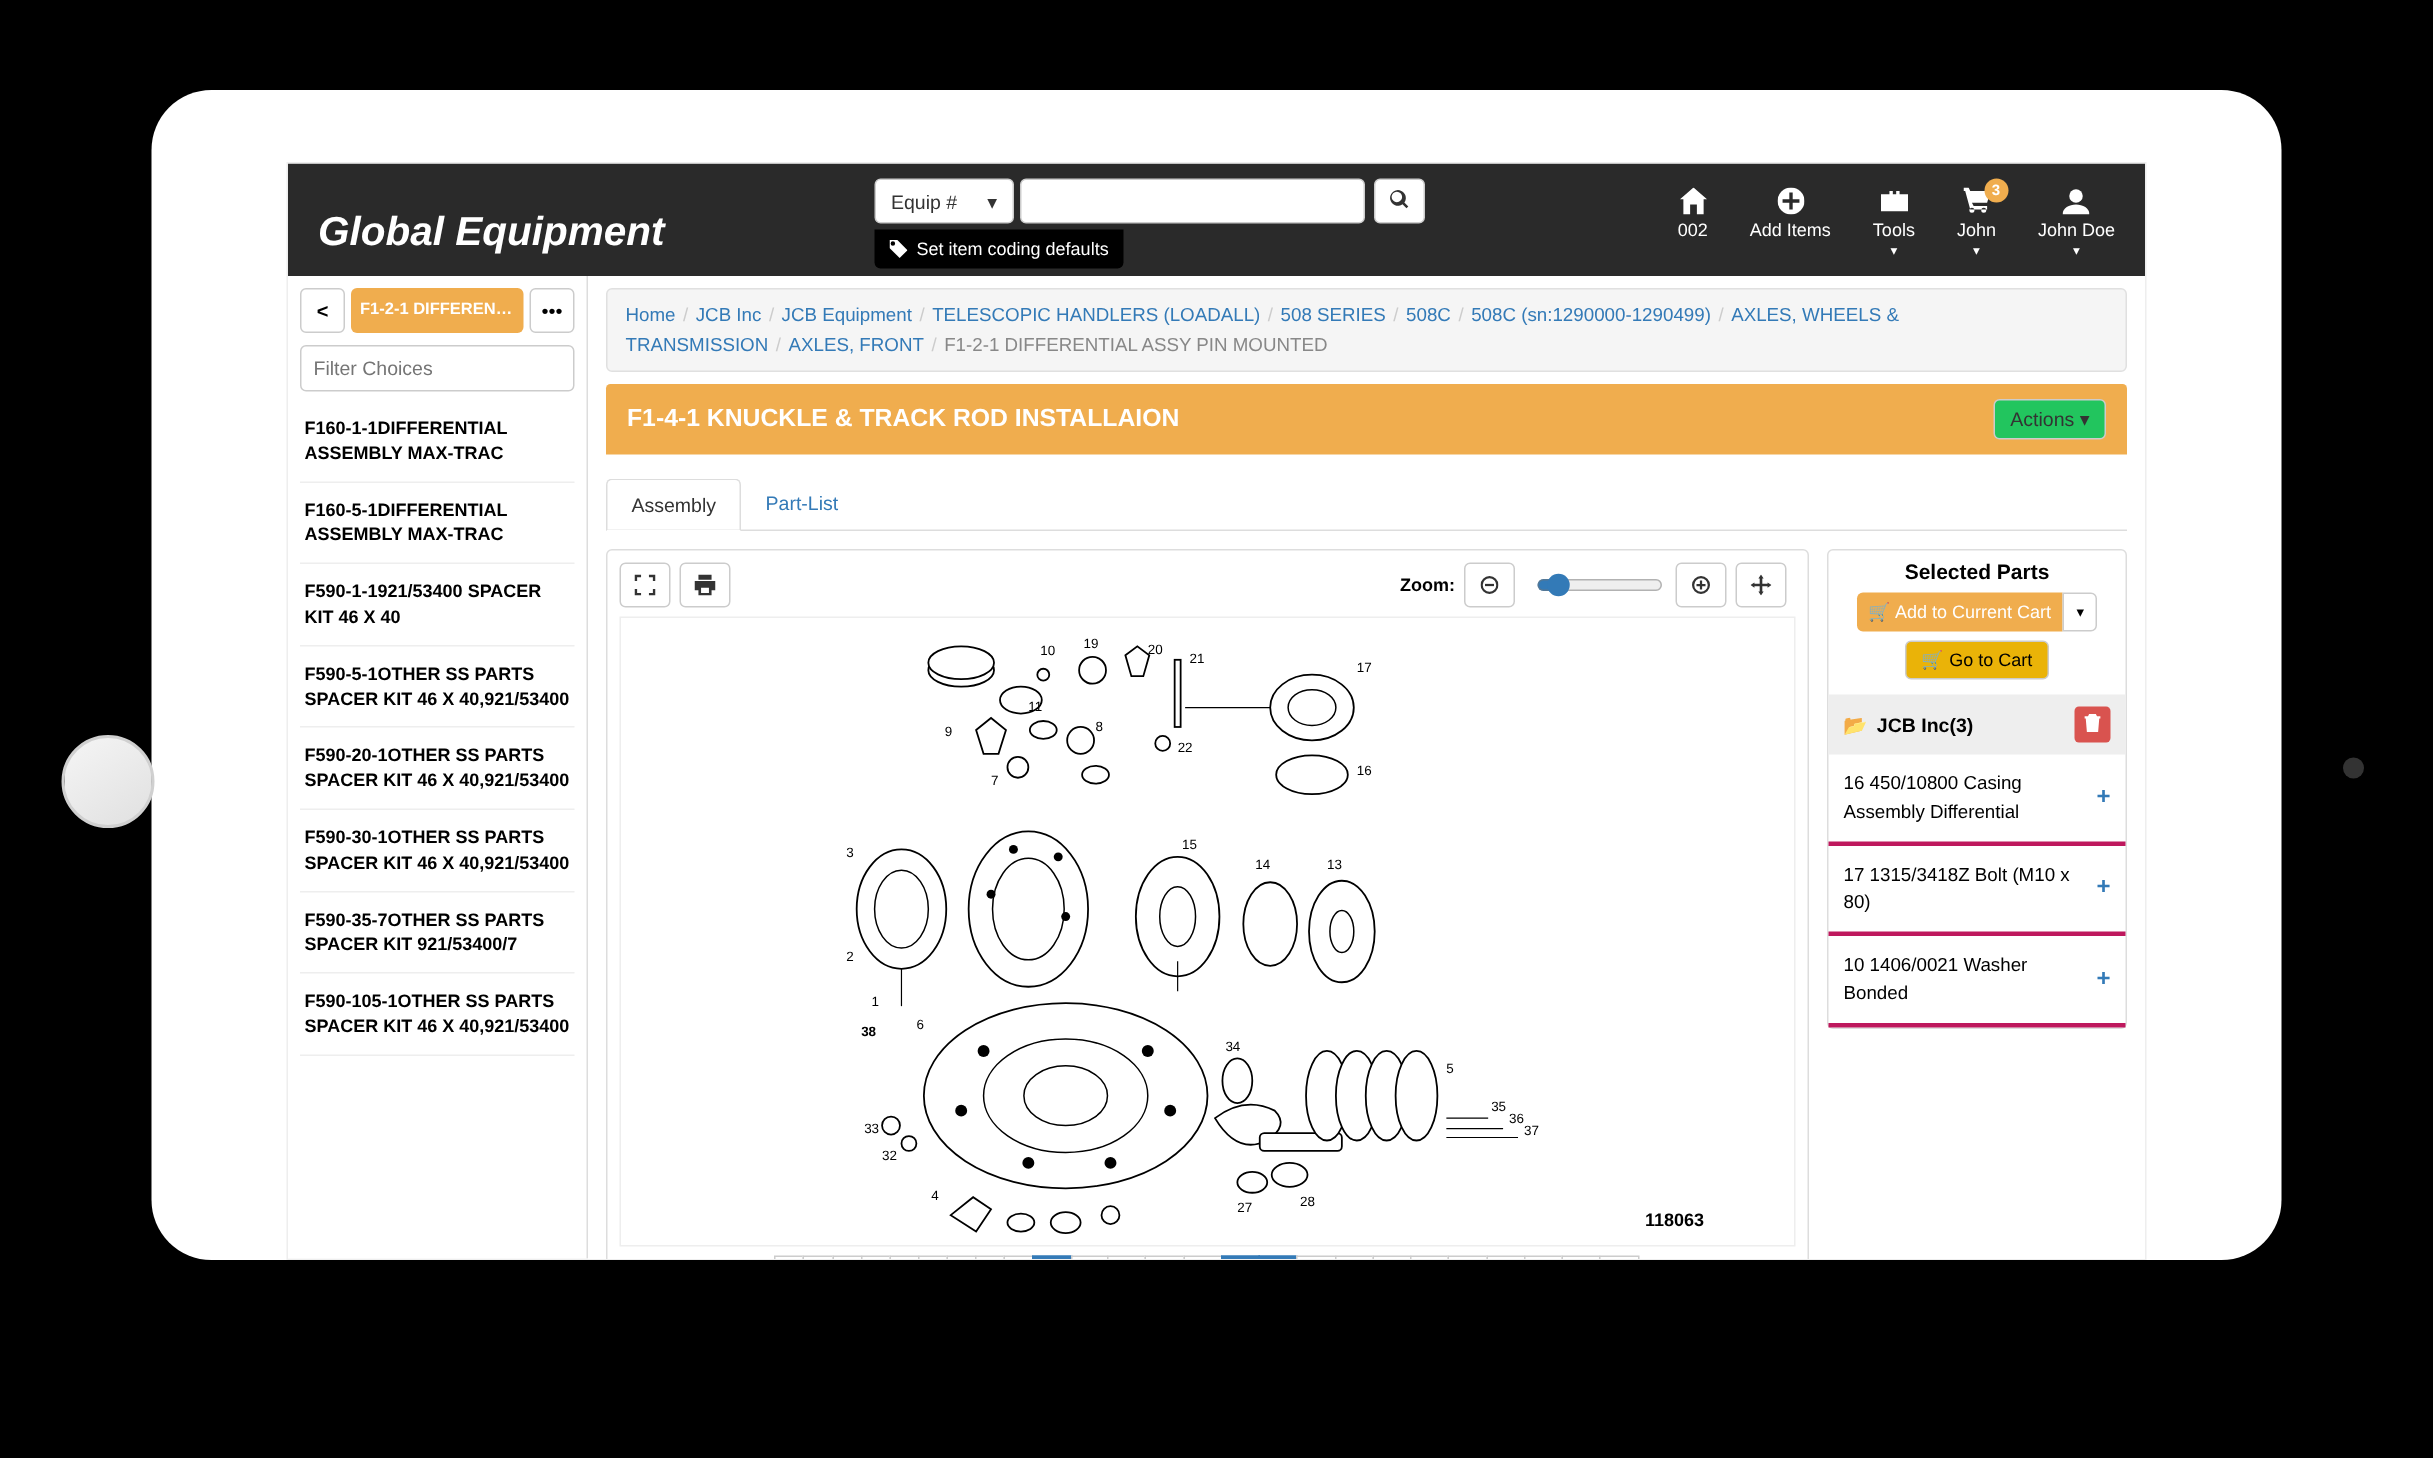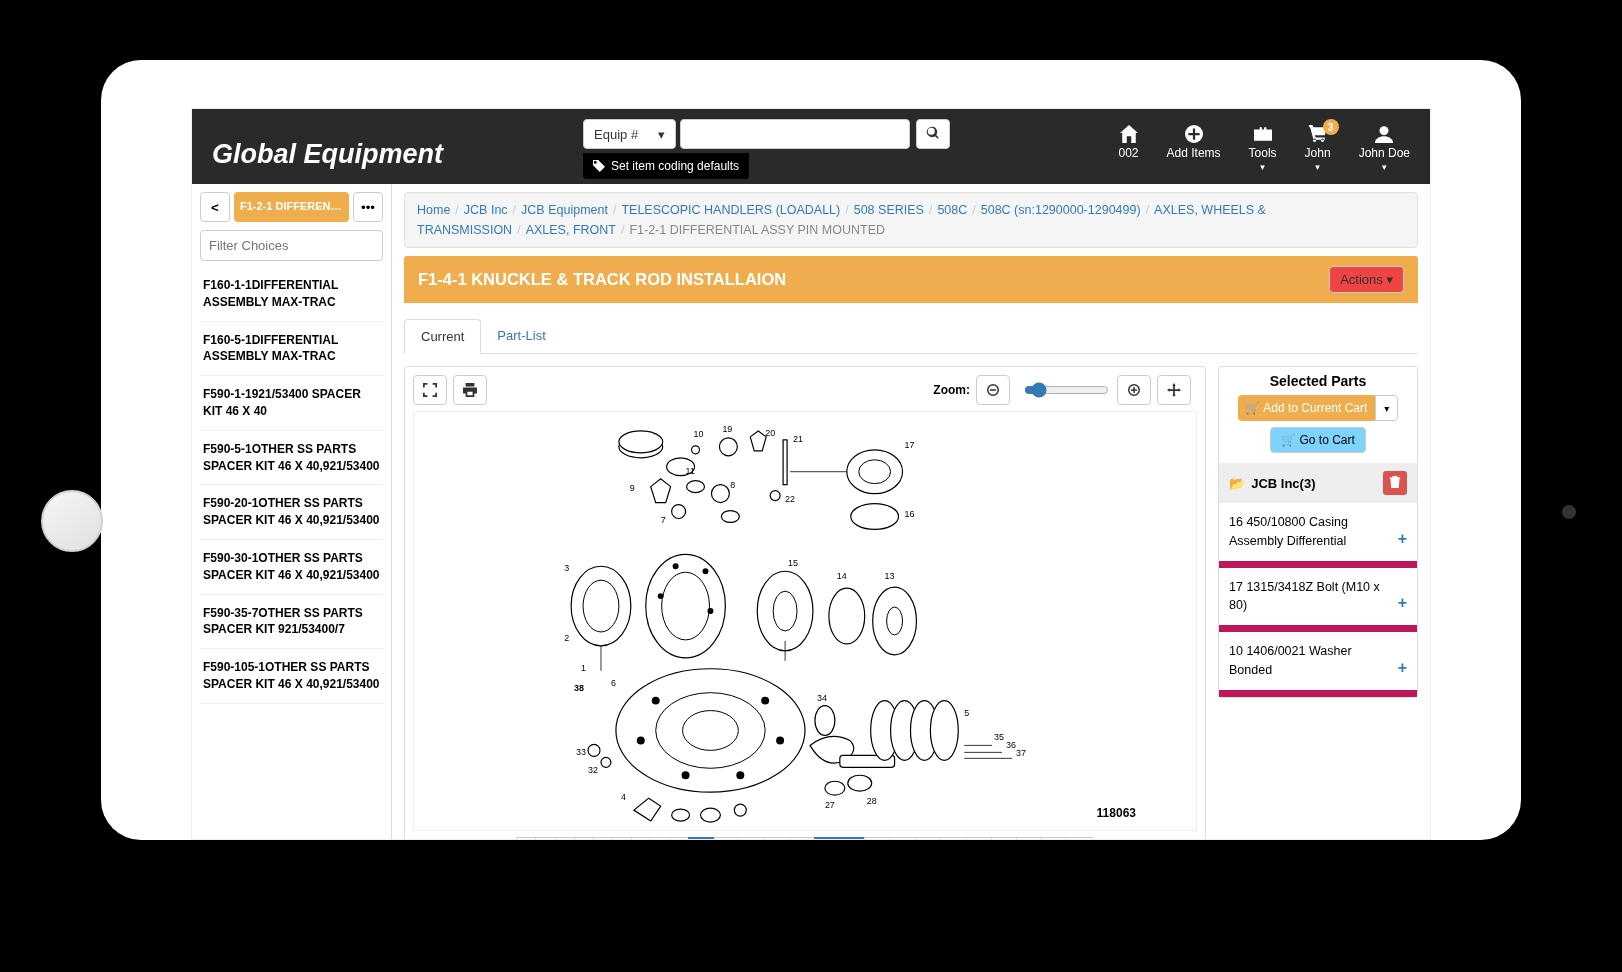--- a/index.html
+++ b/index.html
@@ -34,21 +34,21 @@
 .filter-input { width: 100%; border: 1px solid #ccc; border-radius: 4px; padding: 7px 8px; font-size: 13px; color: #999; margin-bottom: 6px; }
 .choice-item { font-size: 12px; font-weight: bold; padding: 10px 3px; border-bottom: 1px solid #eee; cursor: pointer; line-height: 1.4; }
 
 .main { flex: 1; padding: 8px 12px; overflow-y: auto; background: #fff; }
 .breadcrumb { background: #f5f5f5; border: 1px solid #e0e0e0; border-radius: 4px; padding: 7px 12px; font-size: 12.5px; color: #337ab7; line-height: 1.6; }
 .breadcrumb a { color: #337ab7; text-decoration: none; cursor: pointer; }
 .breadcrumb .sep { color: #ccc; padding: 0 5px; }
 .breadcrumb .current { color: #888; }
 
 .title-bar { background: #f0ad4e; color: #fff; padding: 10px 14px; font-size: 16.5px; font-weight: bold; margin-top: 8px; border-radius: 3px 3px 0 0; display: flex; align-items: center; }
-.actions-btn { margin-left: auto; background: #ef4444; color: #333; border: 1px solid #ccc; border-radius: 4px; padding: 5px 10px; font-size: 13px; cursor: pointer; font-weight: normal; }
+.actions-btn { margin-left: auto; background: #22c55e; color: #333; border: 1px solid #ccc; border-radius: 4px; padding: 5px 10px; font-size: 13px; cursor: pointer; font-weight: normal; }
 
 .tabs { display: flex; border-bottom: 1px solid #ddd; margin-top: 16px; }
 .tab { padding: 9px 16px; font-size: 13px; cursor: pointer; }
 .tab.active { border: 1px solid #ddd; border-bottom: 1px solid #fff; border-radius: 4px 4px 0 0; margin-bottom: -1px; color: #333; }
 .tab.inactive { color: #337ab7; }
 
 .content-row { display: flex; gap: 12px; margin-top: 12px; }
 .diagram-panel { flex: 1; border: 1px solid #ddd; border-radius: 4px; padding: 8px; }
 .diagram-toolbar { display: flex; align-items: center; margin-bottom: 6px; }
 .tool-btn { width: 34px; height: 30px; border: 1px solid #ccc; border-radius: 4px; background: #fff; cursor: pointer; margin-right: 6px; display: flex; align-items: center; justify-content: center; }
@@ -58,24 +58,24 @@
 .diagram-number { position: absolute; bottom: 10px; right: 60px; font-size: 12px; font-weight: bold; }
 .page-numbers { display: flex; margin-top: 6px; justify-content: center; flex-wrap: wrap; }
 .page-num { border: 1px solid #ccc; padding: 3px 6px; font-size: 11px; cursor: pointer; background: #fff; margin-left: -1px; }
 .page-num.active { background: #337ab7; color: #fff; border-color: #337ab7; }
 
 .selected-panel { width: 200px; }
 .selected-title { text-align: center; font-size: 14px; font-weight: bold; padding: 6px 0; }
 .add-cart-row { display: flex; justify-content: center; margin-bottom: 6px; }
 .add-cart-btn { background: #f0ad4e; color: #fff; border: none; border-radius: 4px 0 0 4px; padding: 6px 8px; font-size: 12px; cursor: pointer; }
 .add-cart-dd { background: #fff; border: 1px solid #ccc; border-radius: 0 4px 4px 0; padding: 6px 8px; cursor: pointer; font-size: 10px; }
-.goto-cart { display: block; margin: 0 auto 10px auto; background: #7dd3fc; border: 1px solid #ccc; border-radius: 4px; padding: 5px 10px; font-size: 12px; cursor: pointer; }
+.goto-cart { display: block; margin: 0 auto 10px auto; background: #eab308; border: 1px solid #ccc; border-radius: 4px; padding: 5px 10px; font-size: 12px; cursor: pointer; }
 .group-header { background: #eee; padding: 8px 10px; display: flex; align-items: center; font-size: 13px; font-weight: bold; }
 .delete-btn { margin-left: auto; background: #d9534f; color: #fff; border: none; border-radius: 3px; width: 24px; height: 24px; cursor: pointer; }
-.part-item { padding: 10px; font-size: 12.5px; border-bottom: 7px solid #be185d; display: flex; align-items: flex-end; line-height: 1.5; }
+.part-item { padding: 10px; font-size: 12.5px; border-bottom: 3px solid #be185d; display: flex; align-items: center; line-height: 1.5; }
 .part-item .plus { margin-left: auto; color: #337ab7; font-weight: bold; font-size: 16px; cursor: pointer; }
 .selected-panel-inner { border: 1px solid #ddd; border-radius: 4px; }
 
 
 .diag-svg { width: 100%; height: 100%; }
 .diag-svg circle.part, .diag-svg ellipse.part, .diag-svg rect.part, .diag-svg path.part { fill: #fff; stroke: #000; stroke-width: 1.2; }
 .diag-svg line.lead { stroke: #000; stroke-width: 0.8; }
 .diag-svg text { font-size: 9px; font-family: Arial; }
 </style>
 </head>
@@ -173,21 +173,21 @@
         <div class="breadcrumb" id="breadcrumb"><a>Home</a><span class="sep">/</span><a>JCB Inc</a><span class="sep">/</span><a>JCB Equipment</a><span class="sep">/</span><a>TELESCOPIC HANDLERS (LOADALL)</a><span class="sep">/</span><a>508 SERIES</a><span class="sep">/</span><a>508C</a><span class="sep">/</span><a>508C (sn:1290000-1290499)</a><span class="sep">/</span><a>AXLES, WHEELS &amp; TRANSMISSION</a><span class="sep">/</span><a>AXLES, FRONT</a><span class="sep">/</span><span class="current">F1-2-1 DIFFERENTIAL ASSY PIN MOUNTED</span></div>
 
         <div class="title-bar">
           <span>F1-4-1 KNUCKLE &amp; TRACK ROD INSTALLAION</span>
           <button class="actions-btn">
             <span>Actions</span> <span>▾</span>
           </button>
         </div>
 
         <div class="tabs">
-          <div class="tab active">Current</div>
+          <div class="tab active">Assembly</div>
           <div class="tab inactive">Part-List</div>
         </div>
 
         <div class="content-row">
           <div class="diagram-panel">
             <div class="diagram-toolbar">
               <button class="tool-btn">
                 <svg width="14" height="14" viewBox="0 0 16 16">
                     <path fill="#333" d="M0 0h5v2H2v3H0V0zm11 0h5v5h-2V2h-3V0zM0 11h2v3h3v2H0v-5zm14 0h2v5h-5v-2h3v-3z"></path>
                   </svg>

